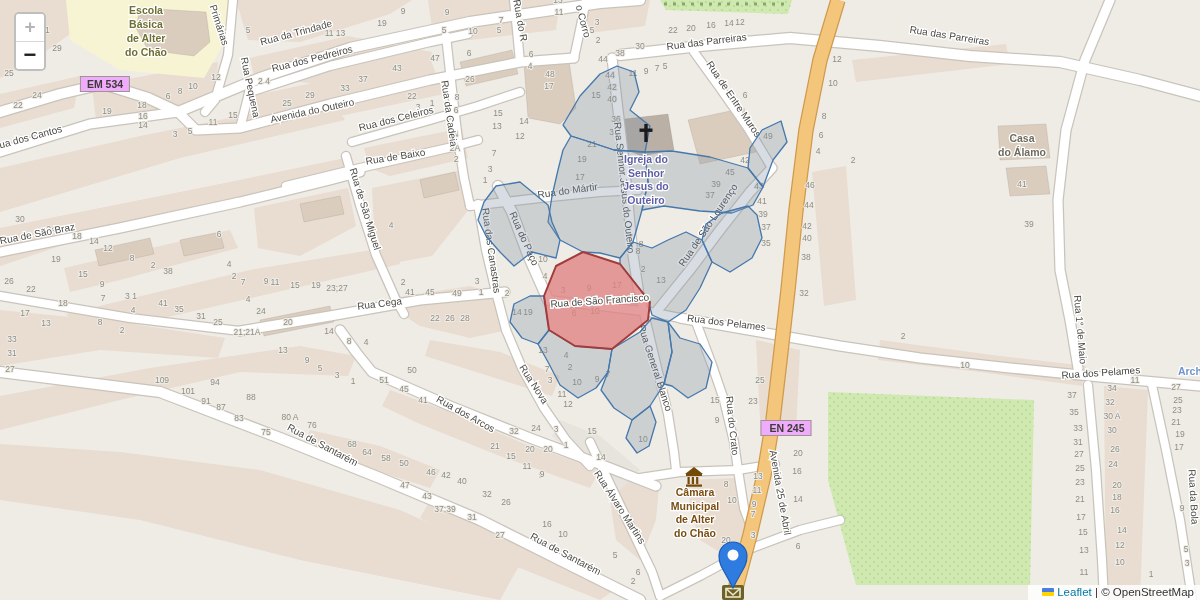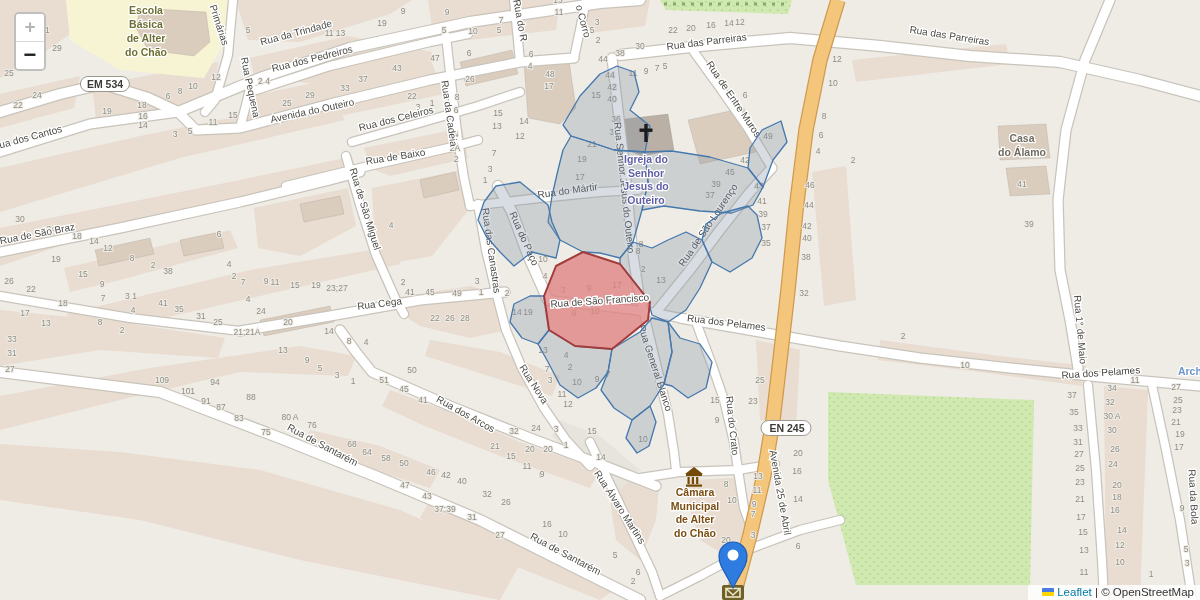--- a/index.html
+++ b/index.html
@@ -3,22 +3,22 @@
 <meta charset="utf-8">
 <style>
   html,body{margin:0;padding:0;background:#efece6;}
   #map{position:relative;width:1200px;height:600px;overflow:hidden;background:#efece6;
        font-family:"Liberation Sans",sans-serif;cursor:grab;}
   #map svg{position:absolute;left:0;top:0;}
   svg text{font-family:"Liberation Sans",sans-serif;}
   .street-label{fill:#4b4a45;stroke:#ffffff;stroke-width:2.6px;paint-order:stroke;font-size:10px;}
   .house-number{fill:#8f8d83;stroke:#efece6;stroke-width:2px;paint-order:stroke;font-size:8.5px;}
   .poi-label{stroke:#ffffff;stroke-width:2.4px;paint-order:stroke;font-size:10.5px;font-weight:600;}
-  .badge{position:absolute;transform:translate(-50%,-50%);background:#ffffff;border:1.5px solid #9a988e;
-         border-radius:8px;padding:1px 6px;font-size:10.5px;font-weight:700;color:#3c3b37;white-space:nowrap;z-index:12;}
+  .badge{position:absolute;transform:translate(-50%,-50%);background:#f0abfc;border:1.5px solid #9a988e;
+         border-radius:0;padding:1px 6px;font-size:10.5px;font-weight:700;color:#3c3b37;white-space:nowrap;z-index:12;}
   .zoom-control{position:absolute;left:14px;top:12px;width:28px;background:#fff;border:2px solid rgba(0,0,0,0.25);
          border-radius:5px;overflow:hidden;z-index:30;}
   .zoom-btn{display:block;width:28px;height:27px;line-height:26px;text-align:center;font-size:19px;font-weight:700;
          text-decoration:none;background:#fff;}
   .zoom-in{color:#b5b5b5;border-bottom:1px solid #d8d8d8;}
   .zoom-out{color:#1f1f1f;font-size:22px;}
   .attribution{position:absolute;right:0;bottom:0;background:rgba(255,255,255,0.82);padding:1px 6px 2px 14px;
          font-size:11.5px;color:#333;z-index:30;white-space:nowrap;}
   .attribution a{text-decoration:none;}
   .leaflet-link{color:#0078A8;}

